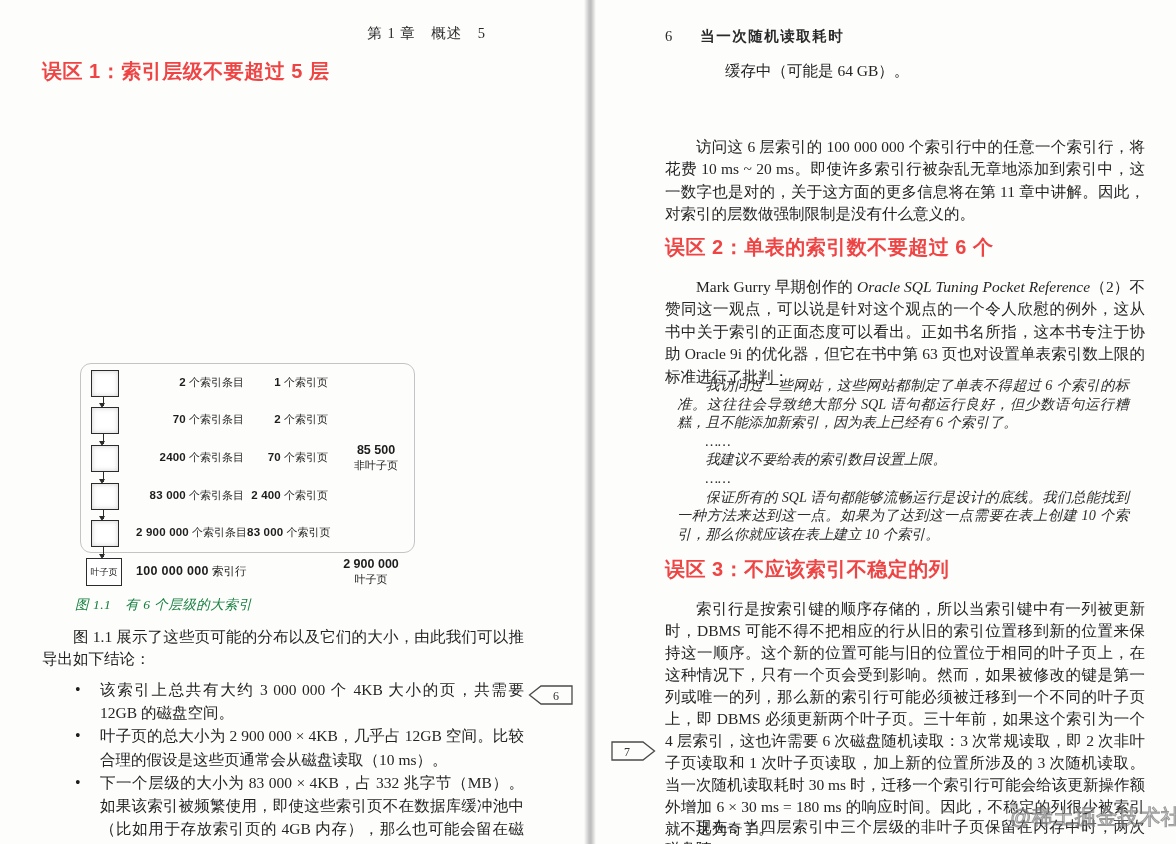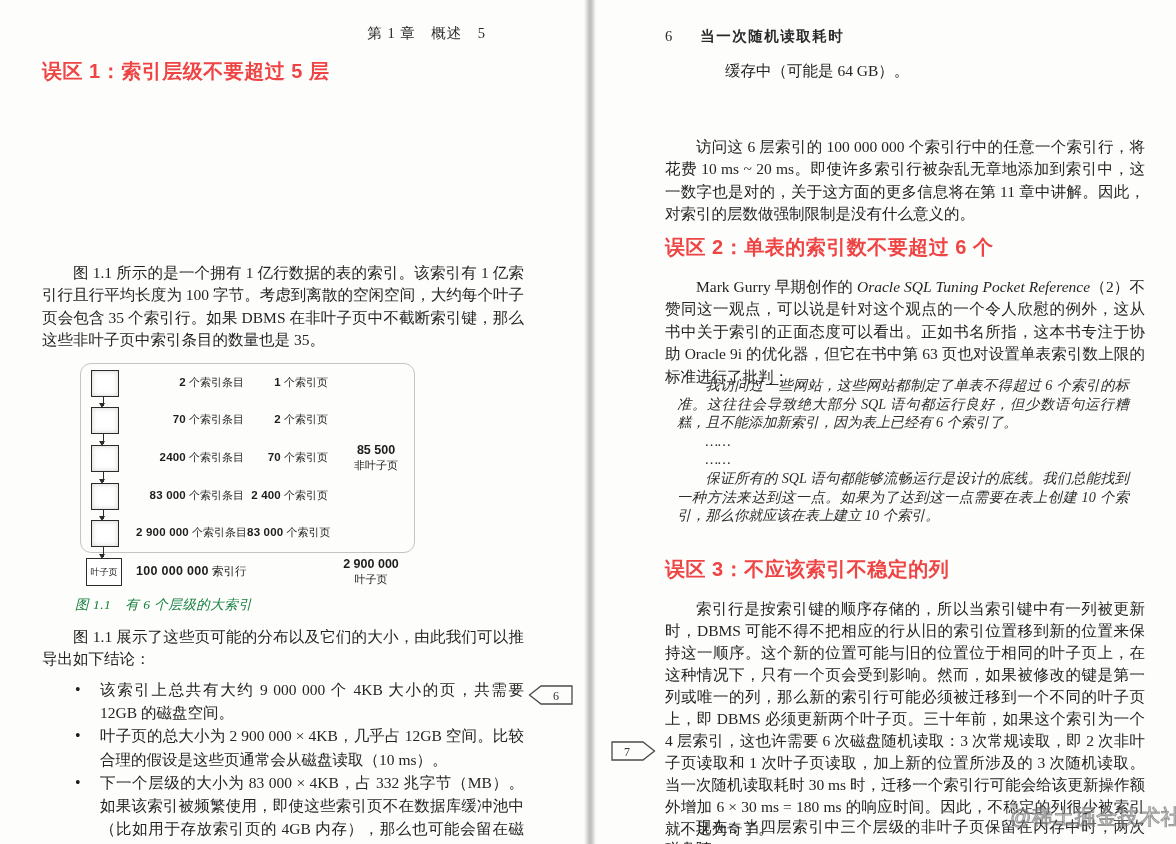--- a/index.html
+++ b/index.html
@@ -115,21 +115,20 @@
 
 <div class="abs gutter"></div>
 
 <div class="abs page page-left">
 
   <div class="abs running-head running-head-left">第 1 章　概述　5</div>
 
   <h2 class="abs sec" style="left:0;top:58px;">误区 1：索引层级不要超过 5 层</h2>
 
 
-  <p class="abs bodytext indent" style="left:0;top:262px;">图 1.1 所示的是一个拥有 1 亿行数据的表的索引。该索引有 1 亿索引行且行平均长度为 100 字节。考虑到离散的空闲空间，大约每个叶子页会包含 35 个索引行。如果 DBMS 在非叶子页中不截断索引键，那么这些非叶子页中索引条目的数量也是 35。</p>
 
   <div class="abs fig">
     <div class="abs fig-frame"></div>
 
     <div class="abs nbox" style="left:11px;top:10px;"></div>
     <div class="abs nbox" style="left:11px;top:47px;"></div>
     <div class="abs nbox" style="left:11px;top:85px;"></div>
     <div class="abs nbox" style="left:11px;top:123px;"></div>
     <div class="abs nbox" style="left:11px;top:160px;"></div>
 
@@ -178,21 +177,21 @@
       <div class="v">2 900 000</div>
       <div class="l">叶子页</div>
     </div>
   </div>
 
   <div class="abs figcap" style="left:33px;top:596px;">图 1.1　有 6 个层级的大索引</div>
 
   <p class="abs bodytext indent" style="left:0;top:626px;">图 1.1 展示了这些页可能的分布以及它们的大小，由此我们可以推导出如下结论：</p>
 
   <ul class="abs blist" style="left:0;top:678px;">
-    <li>该索引上总共有大约 9 000 000 个 4KB 大小的页，共需要 12GB 的磁盘空间。</li>
+    <li>该索引上总共有大约 3 000 000 个 4KB 大小的页，共需要 12GB 的磁盘空间。</li>
     <li>叶子页的总大小为 2 900 000 × 4KB，几乎占 12GB 空间。比较合理的假设是这些页通常会从磁盘读取（10 ms）。</li>
     <li>下一个层级的大小为 83 000 × 4KB，占 332 兆字节（MB）。如果该索引被频繁使用，即使这些索引页不在数据库缓冲池中（比如用于存放索引页的 4GB 内存），那么也可能会留在磁盘服务器的读</li>
   </ul>
 </div>
 
 <svg class="abs tagwrap" style="left:528px;top:684px;" width="46" height="22" viewBox="0 0 46 22">
   <polygon points="1.5,11 13,2 44,2 44,20 13,20" fill="#fdfdfc" stroke="#4a4a4a" stroke-width="1.3"></polygon>
   <text x="28" y="15.5" text-anchor="middle" font-size="12" fill="#333">6</text>
 </svg>
 
@@ -208,20 +207,21 @@
 
   <p class="abs bodytext indent" style="left:0;top:136px;">访问这 6 层索引的 100 000 000 个索引行中的任意一个索引行，将花费 10 ms ~ 20 ms。即使许多索引行被杂乱无章地添加到索引中，这一数字也是对的，关于这方面的更多信息将在第 11 章中讲解。因此，对索引的层数做强制限制是没有什么意义的。</p>
 
   <h2 class="abs sec" style="left:0;top:234px;">误区 2：单表的索引数不要超过 6 个</h2>
 
   <p class="abs bodytext indent" style="left:0;top:276px;"><span>Mark Gurry 早期创作的 </span><i>Oracle SQL Tuning Pocket Reference</i><span>（2）不赞同这一观点，可以说是针对这个观点的一个令人欣慰的例外，这从书中关于索引的正面态度可以看出。正如书名所指，这本书专注于协助 Oracle 9i 的优化器，但它在书中第 63 页也对设置单表索引数上限的标准进行了批判：</span></p>
 
   <div class="abs quote" style="top:376px;">
     <p>我访问过一些网站，这些网站都制定了单表不得超过 6 个索引的标准。这往往会导致绝大部分 SQL 语句都运行良好，但少数语句运行糟糕，且不能添加新索引，因为表上已经有 6 个索引了。</p>
     <p>……</p>
+    <p>我建议不要给表的索引数目设置上限。</p>
     <p>……</p>
     <p>保证所有的 SQL 语句都能够流畅运行是设计的底线。我们总能找到一种方法来达到这一点。如果为了达到这一点需要在表上创建 10 个索引，那么你就应该在表上建立 10 个索引。</p>
   </div>
 
   <h2 class="abs sec" style="left:0;top:556px;">误区 3：不应该索引不稳定的列</h2>
 
   <p class="abs bodytext indent" style="left:0;top:598px;line-height:22px;">索引行是按索引键的顺序存储的，所以当索引键中有一列被更新时，DBMS 可能不得不把相应的行从旧的索引位置移到新的位置来保持这一顺序。这个新的位置可能与旧的位置位于相同的叶子页上，在这种情况下，只有一个页会受到影响。然而，如果被修改的键是第一列或唯一的列，那么新的索引行可能必须被迁移到一个不同的叶子页上，即 DBMS 必须更新两个叶子页。三十年前，如果这个索引为一个 4 层索引，这也许需要 6 次磁盘随机读取：3 次常规读取，即 2 次非叶子页读取和 1 次叶子页读取，加上新的位置所涉及的 3 次随机读取。当一次随机读取耗时 30 ms 时，迁移一个索引行可能会给该更新操作额外增加 6 × 30 ms = 180 ms 的响应时间。因此，不稳定的列很少被索引就不足为奇了。</p>
 
   <p class="abs bodytext indent" style="left:0;top:816px;">现在，当四层索引中三个层级的非叶子页保留在内存中时，两次磁盘随</p>
 </div>

